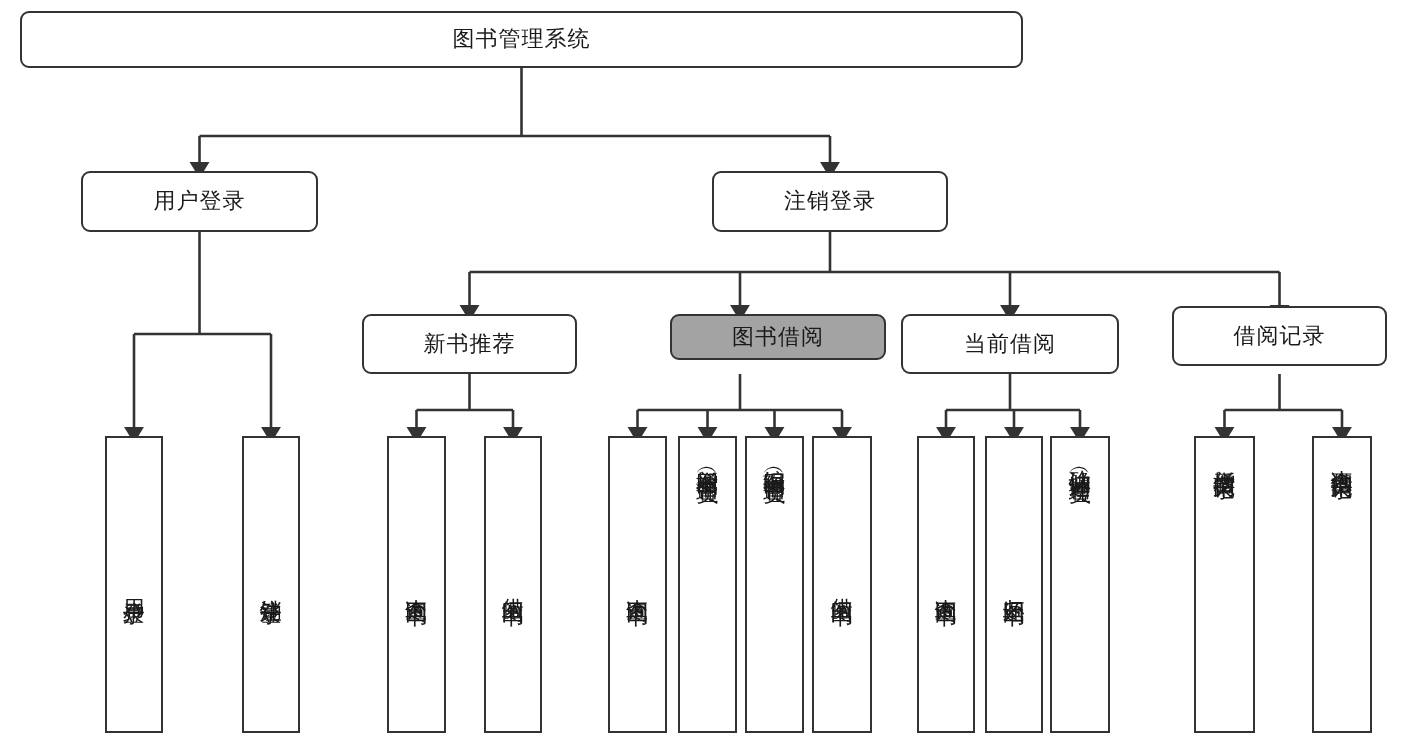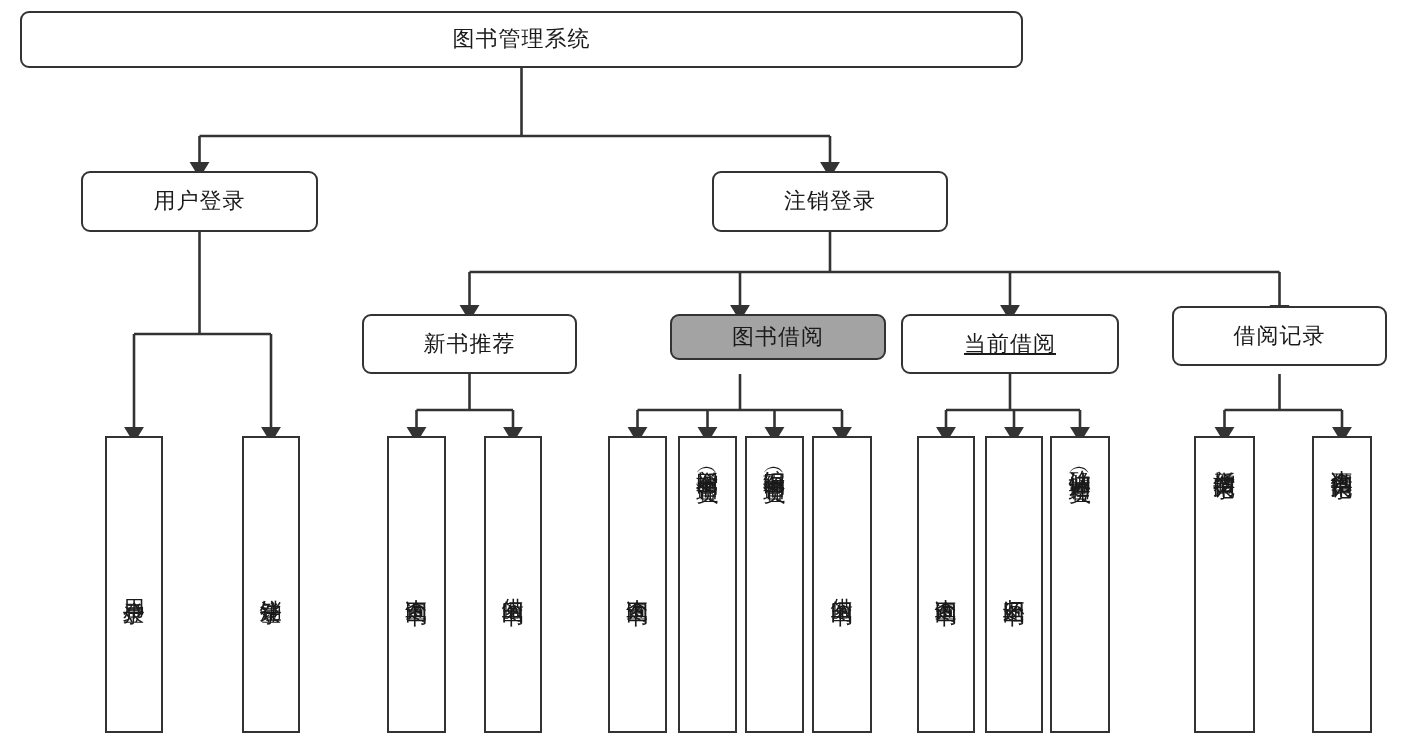--- a/index.html
+++ b/index.html
@@ -122,21 +122,21 @@
       </div>
       <div class="node node-h" style="left: 712px; top: 171px; width: 236px; height: 61px; border-color: rgb(51, 51, 51); background: rgb(255, 255, 255); color: rgb(26, 26, 26);">
         <span>注销登录</span>
       </div>
       <div class="node node-h" style="left: 362px; top: 314px; width: 215px; height: 60px; border-color: rgb(51, 51, 51); background: rgb(255, 255, 255); color: rgb(26, 26, 26);">
         <span>新书推荐</span>
       </div>
       <div class="node node-h" style="left: 632px; top: 314px; width: 216px; height: 46px; border-color: rgb(51, 51, 51); background: #a3a3a3; color: rgb(26, 26, 26); margin-left: 38px;">
         <span>图书借阅</span>
       </div>
-      <div class="node node-h" style="left: 901px; top: 314px; width: 218px; height: 60px; border-color: rgb(51, 51, 51); background: rgb(255, 255, 255); color: rgb(26, 26, 26); text-decoration: underline;">
+      <div class="node node-h" style="left: 901px; top: 314px; width: 218px; height: 60px; border-color: rgb(51, 51, 51); background: rgb(255, 255, 255); color: rgb(26, 26, 26);">
         <span>当前借阅</span>
       </div>
       <div class="node node-h" style="left: 1172px; top: 306px; width: 215px; height: 60px; border-color: rgb(51, 51, 51); background: rgb(255, 255, 255); color: rgb(26, 26, 26);">
         <span>借阅记录</span>
       </div>
       <div class="node node-v v-center" style="left: 105px; top: 436px; width: 58px; height: 297px; border-color: rgb(51, 51, 51); background: rgb(255, 255, 255); color: rgb(26, 26, 26);">
         <span>用户登录</span>
       </div>
       <div class="node node-v v-center" style="left: 242px; top: 436px; width: 58px; height: 297px; border-color: rgb(51, 51, 51); background: rgb(255, 255, 255); color: rgb(26, 26, 26);">
         <span>注销登录</span>

